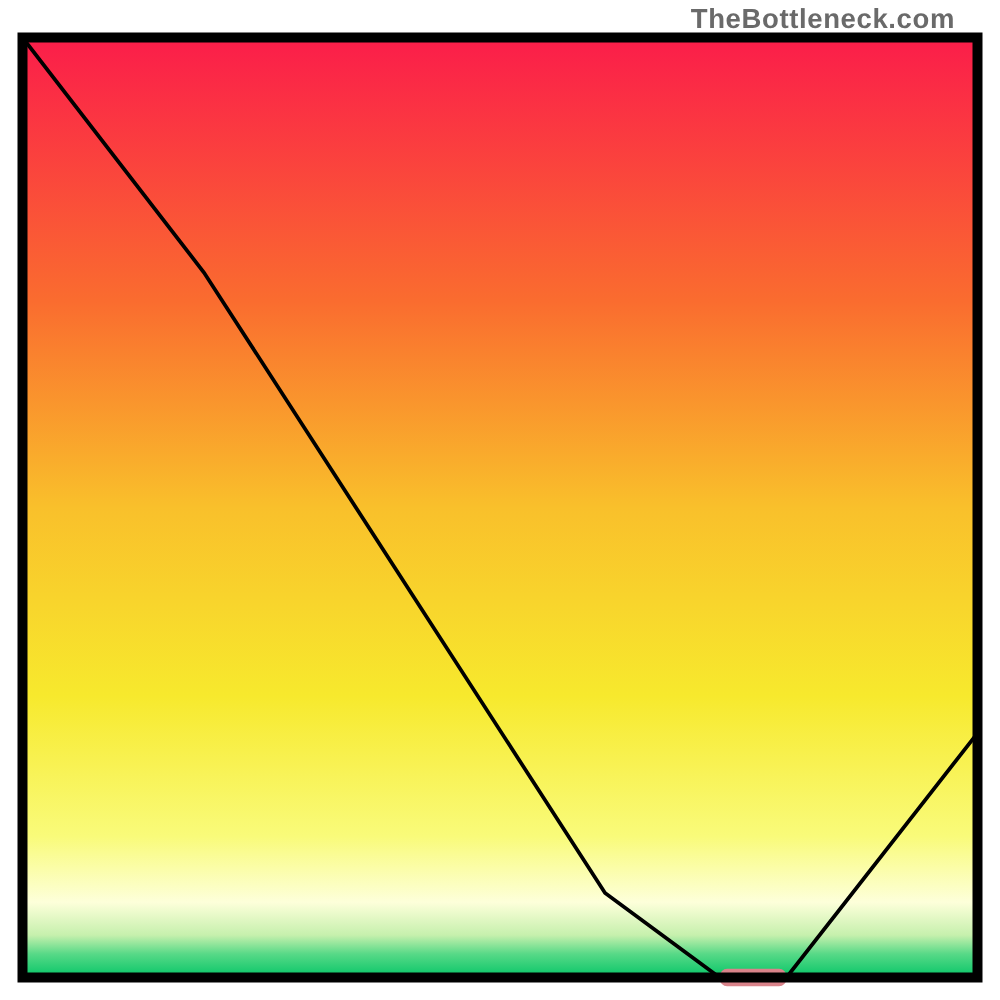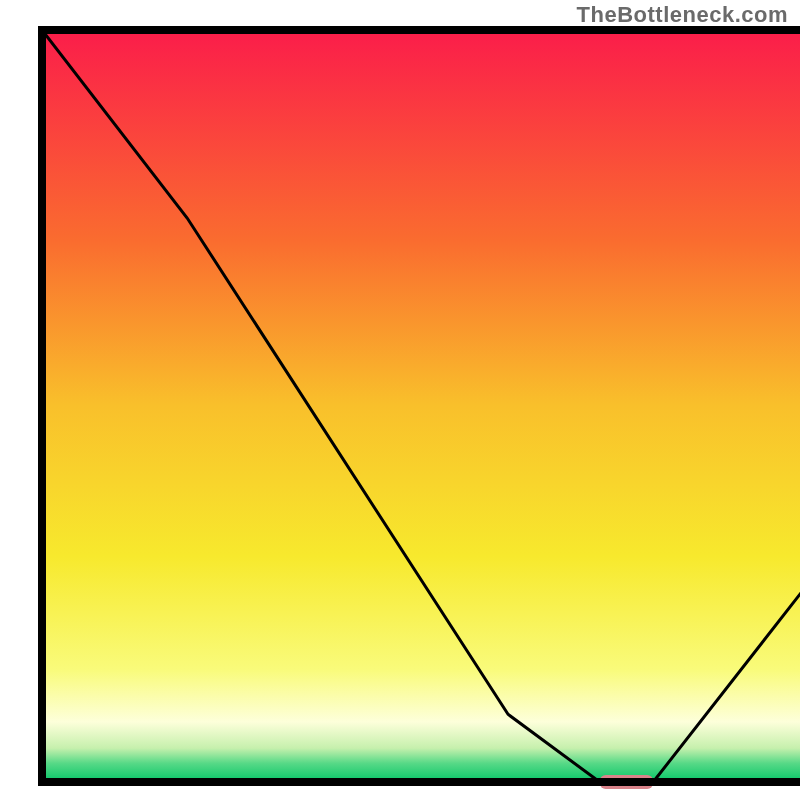--- a/index.html
+++ b/index.html
@@ -8,21 +8,20 @@
     width: 800px;
     height: 800px;
     overflow: hidden;
     background: #ffffff;
     font-family: Arial, Helvetica, sans-serif;
   }
   .container {
     position: relative;
     width: 772px;
     height: 800px;
-    padding-left: 24px;
   }
   .attribution {
     position: absolute;
     top: 2px;
     right: 8px;
     font-size: 22px;
     font-weight: bold;
     color: #6a6a6a;
     letter-spacing: 0.5px;
   }

